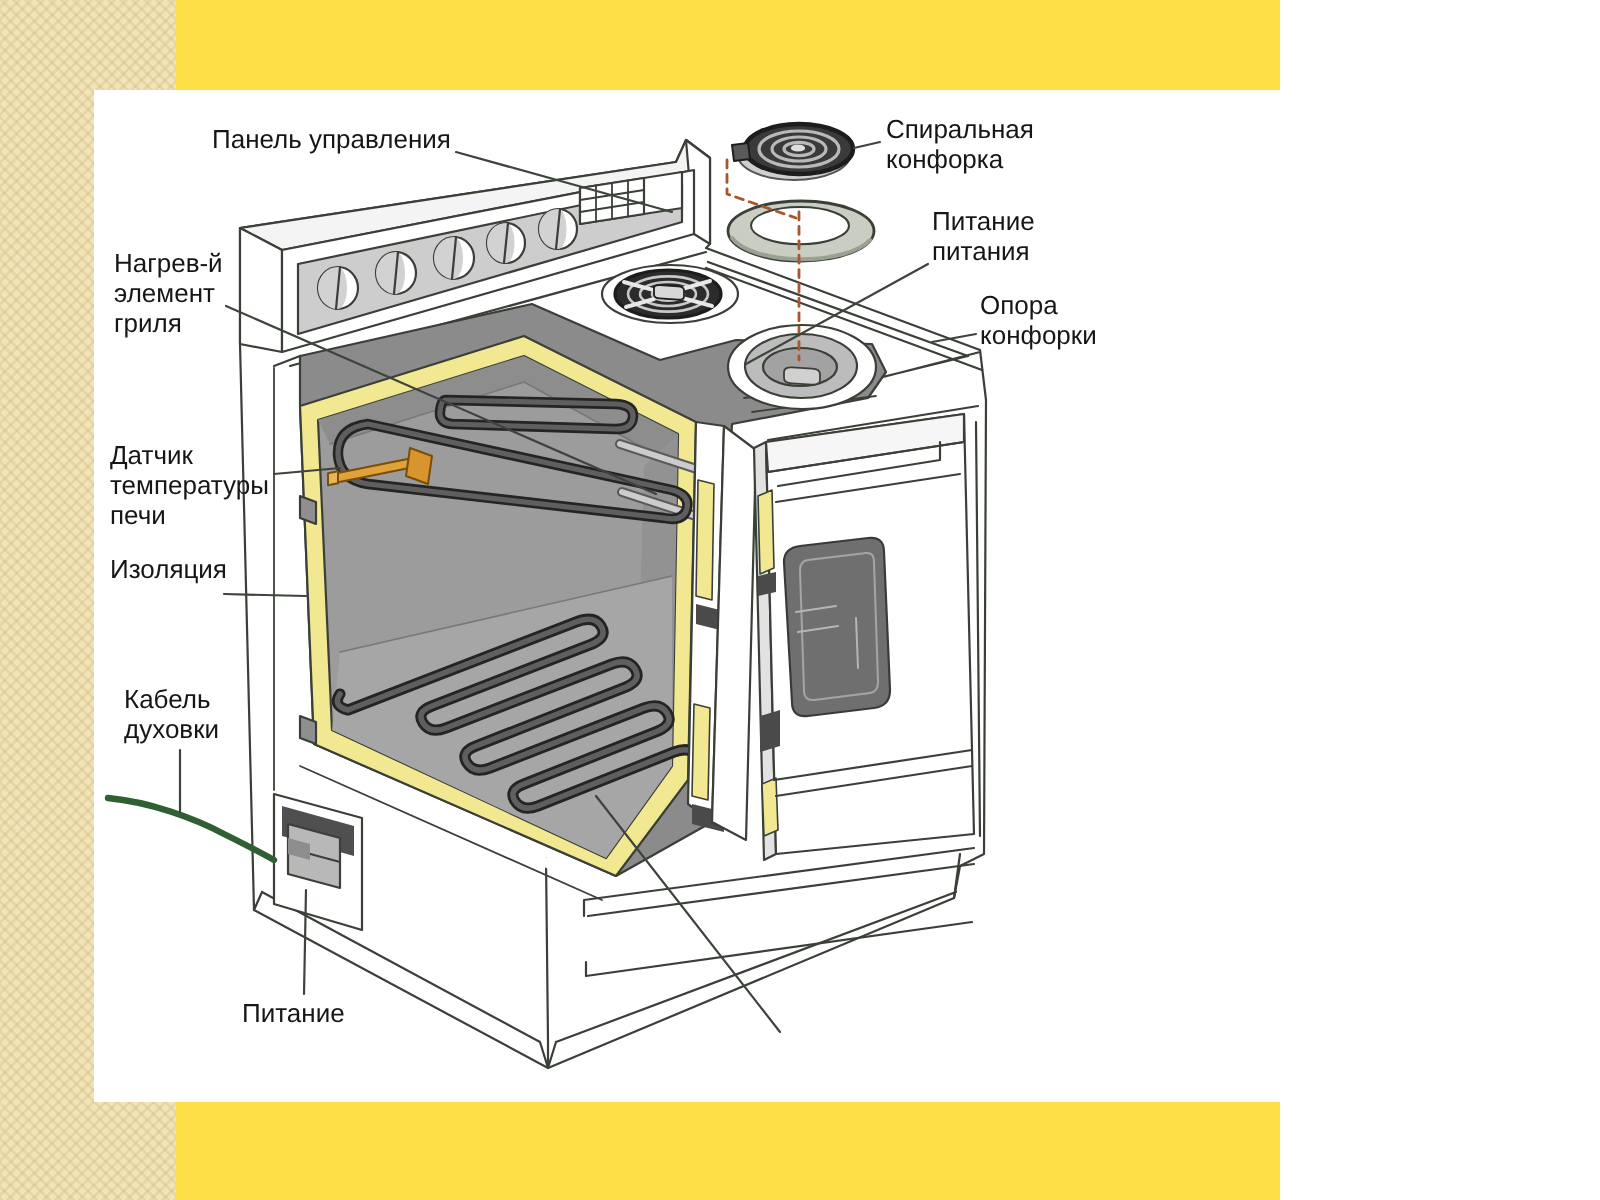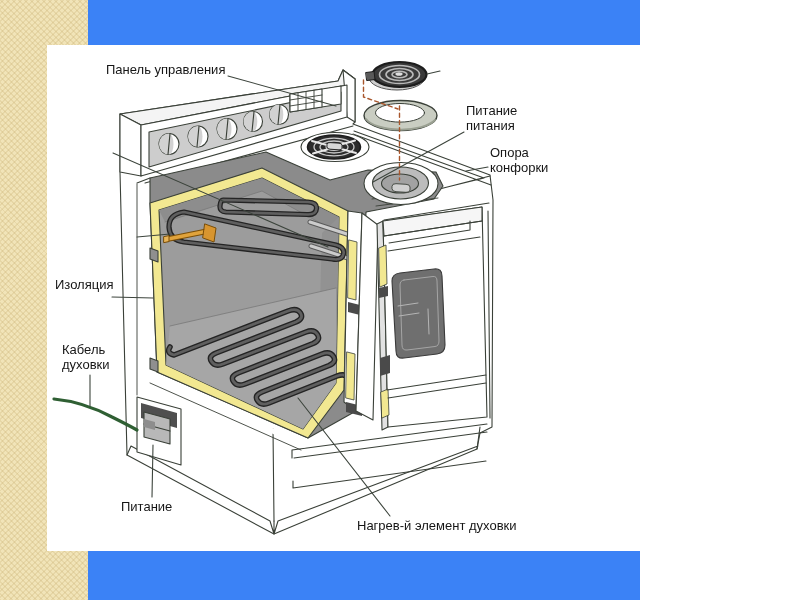--- a/index.html
+++ b/index.html
@@ -1,17 +1,17 @@
 <!DOCTYPE html>
 <html><head>
 <meta charset="utf-8">
 <style>
   html,body{margin:0;padding:0;width:800px;height:600px;overflow:hidden;background:#ffffff;
     font-family:"Liberation Sans", sans-serif;}
-  #slide{position:relative;width:640px;height:600px;background:#3b82f6;}
+  #slide{position:relative;width:640px;height:600px;background:#fde047;}
   #side-strip{position:absolute;left:0;top:0;width:88px;height:600px;
     background-color:#f1e4b8;
     background-image:
       repeating-linear-gradient(45deg, rgba(198,172,110,.24) 0 1.4px, rgba(0,0,0,0) 1.4px 4.2px),
       repeating-linear-gradient(-45deg, rgba(198,172,110,.24) 0 1.4px, rgba(0,0,0,0) 1.4px 4.2px);}
   #content-panel{position:absolute;left:47px;top:45px;width:753px;height:506px;background:#ffffff;}
   #figure{position:absolute;left:0;top:0;width:800px;height:600px;}
   .lbl{position:absolute;color:#161616;font-size:13px;line-height:15px;white-space:pre;
     font-family:"Liberation Sans", sans-serif;letter-spacing:0px;}
 </style>
@@ -214,22 +214,29 @@
         <path d="M137,237 L170,234"></path>
         <path d="M112,297 L153,298"></path>
         <path d="M90,375 L90,406"></path>
         <path d="M152,497 L153,445"></path>
         <path d="M390,516 L298,398"></path>
       </g>
     </g>
   </svg>
 
   <div class="lbl" style="left:106px;top:62px">Панель управления</div>
+  <div class="lbl" style="left:443px;top:57px">Спиральная
+конфорка</div>
   <div class="lbl" style="left:466px;top:103px">Питание
 питания</div>
   <div class="lbl" style="left:490px;top:145px">Опора
 конфорки</div>
+  <div class="lbl" style="left:57px;top:124px">Нагрев-й
+элемент
+гриля</div>
+  <div class="lbl" style="left:55px;top:220px">Датчик
+температуры
+печи</div>
   <div class="lbl" style="left:55px;top:277px">Изоляция</div>
   <div class="lbl" style="left:62px;top:342px">Кабель
 духовки</div>
   <div class="lbl" style="left:121px;top:499px">Питание</div>
-  <div class="lbl" style="left:357px;top:518px">Нагрев-й элемент духовки</div>
 </div>
 
 </body></html>

